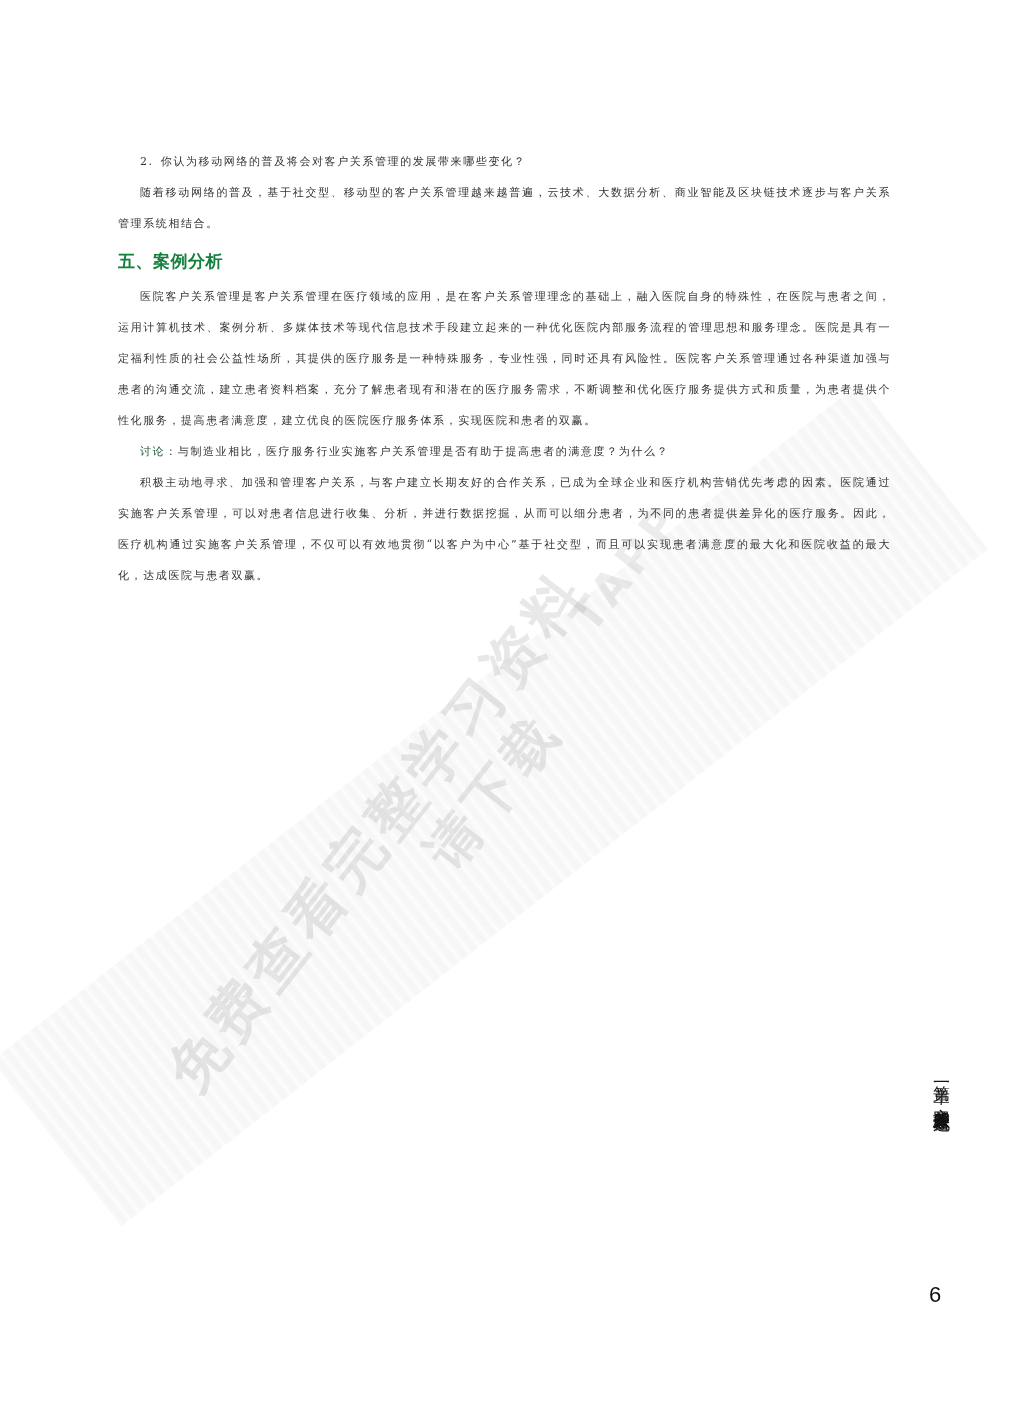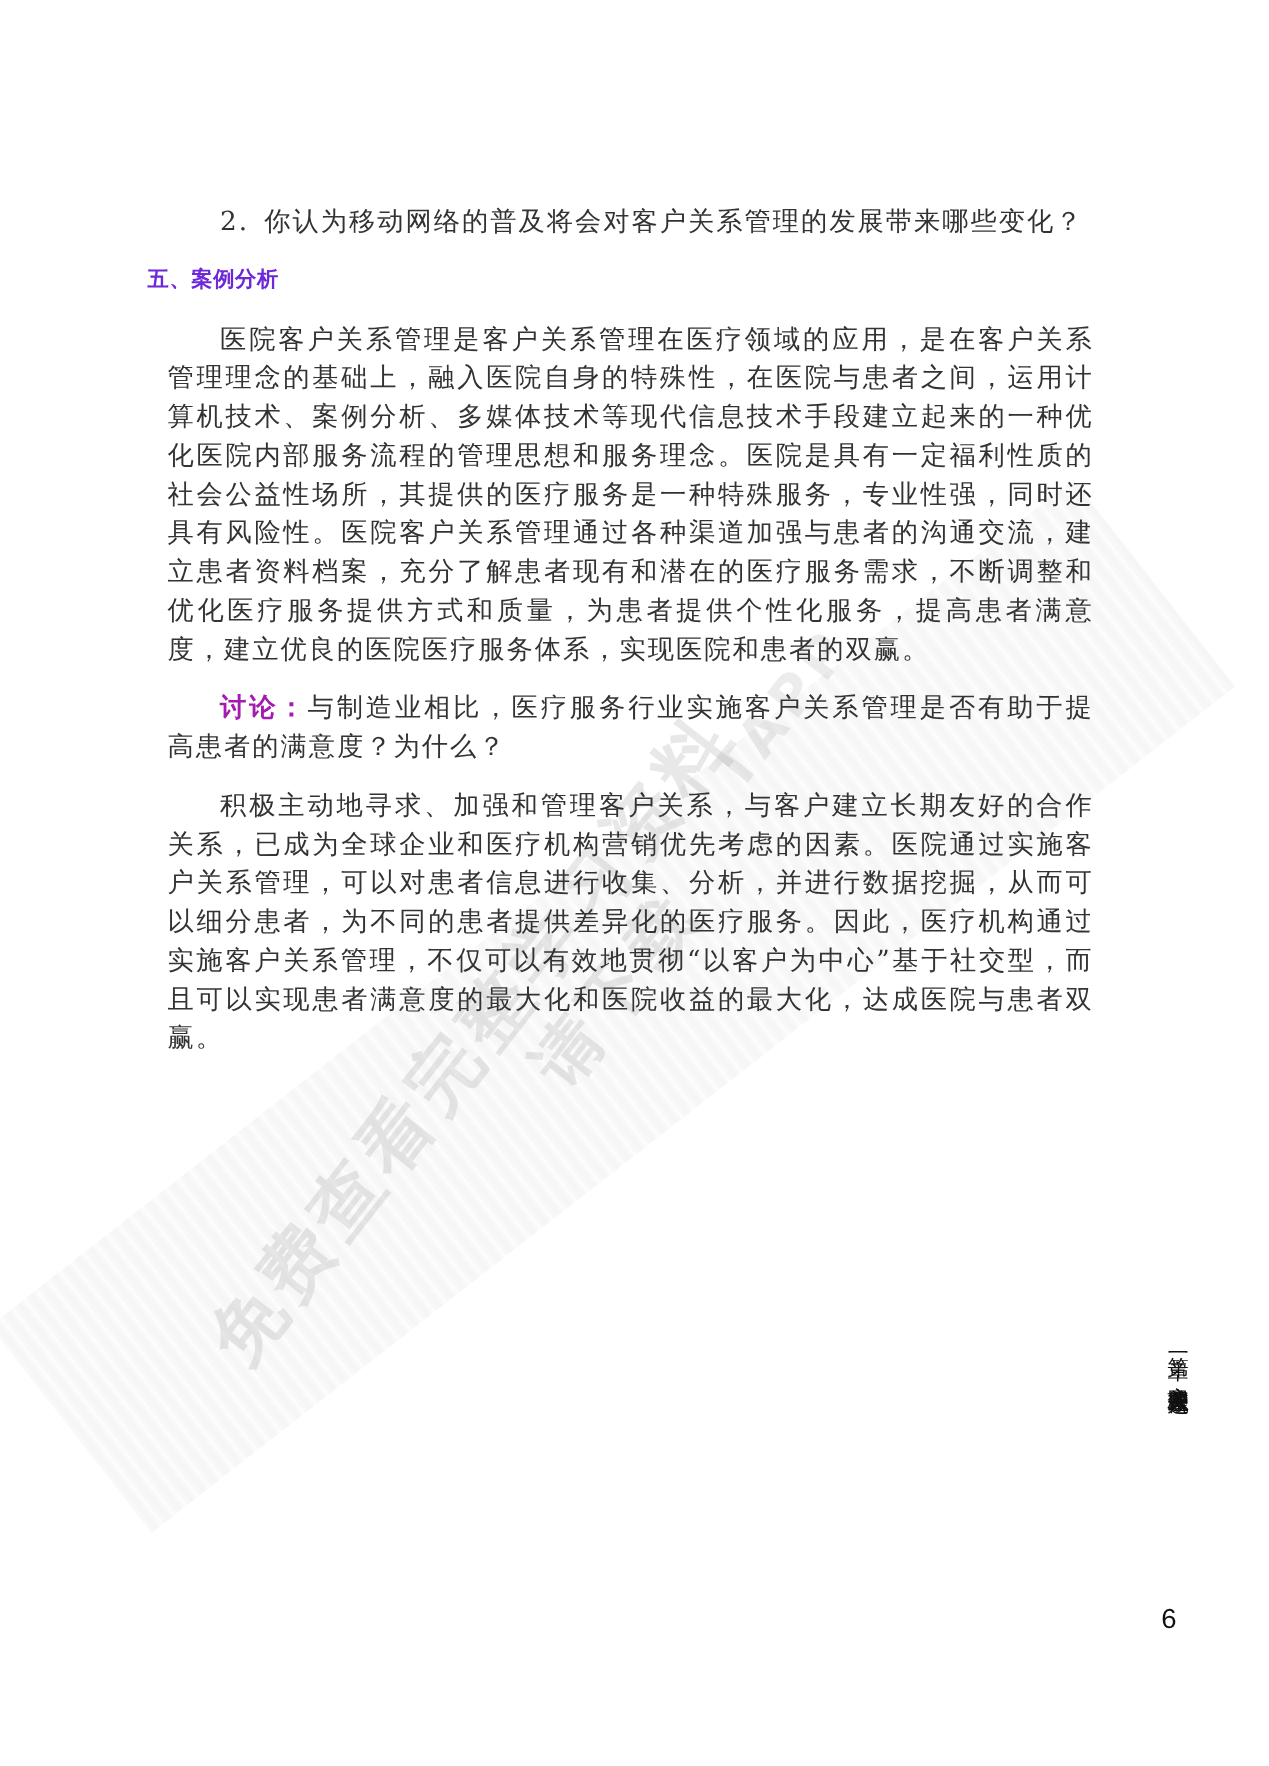--- a/index.html
+++ b/index.html
@@ -22,42 +22,42 @@
     height: 1413px;
     background: #ffffff;
   }
   .content {
     position: absolute;
     left: 118px;
     top: 146px;
     width: 773px;
   }
   .para {
-    font-size: 21px;
+    font-size: 11px;
     line-height: 31px;
     letter-spacing: 1.6px;
     text-align: justify;
     text-align-last: left;
-    margin: 16px;
+    margin: 0;
     color: #333;
   }
   .indent { text-indent: 2em; }
   .heading {
     font-family: "DejaVu Sans", "Liberation Sans", sans-serif;
     font-weight: bold;
     font-size: 17px;
     line-height: 31px;
     margin: 7px 0 4px 0;
-    color: #6d28d9;
+    color: #15803d;
     letter-spacing: 0.5px;
   }
   .bold-label {
     font-family: "DejaVu Sans", "Liberation Sans", sans-serif;
-    font-weight: bold;
-    color: #a21caf;
+    font-weight: normal;
+    color: #14532d;
   }
   .side-tab {
     position: absolute;
     left: 924px;
     top: 1072px;
     width: 30px;
     writing-mode: vertical-rl;
     font-family: "DejaVu Sans", "Liberation Sans", sans-serif;
     font-size: 17px;
     color: #111;
@@ -111,20 +111,21 @@
 
   <div class="watermark-band"></div>
   <div class="watermark-text wm1">免费查看完整学习资料</div>
   <div class="watermark-text wm2">请下载</div>
   <div class="watermark-text wm3">TAPP</div>
 
   <div class="content">
 
     <p class="para indent"><span>2.</span><span> </span><span>你认为移动网络的普及将会对客户关系管理的发展带来哪些变化？</span></p>
 
+    <p class="para indent">随着移动网络的普及，基于社交型、移动型的客户关系管理越来越普遍，云技术、大数据分析、商业智能及区块链技术逐步与客户关系管理系统相结合。</p>
 
     <div class="heading">五、案例分析</div>
 
     <p class="para indent">医院客户关系管理是客户关系管理在医疗领域的应用，是在客户关系管理理念的基础上，融入医院自身的特殊性，在医院与患者之间，运用计算机技术、案例分析、多媒体技术等现代信息技术手段建立起来的一种优化医院内部服务流程的管理思想和服务理念。医院是具有一定福利性质的社会公益性场所，其提供的医疗服务是一种特殊服务，专业性强，同时还具有风险性。医院客户关系管理通过各种渠道加强与患者的沟通交流，建立患者资料档案，充分了解患者现有和潜在的医疗服务需求，不断调整和优化医疗服务提供方式和质量，为患者提供个性化服务，提高患者满意度，建立优良的医院医疗服务体系，实现医院和患者的双赢。</p>
 
     <p class="para indent"><span class="bold-label">讨论：</span><span>与制造业相比，医疗服务行业实施客户关系管理是否有助于提高患者的满意度？为什么？</span></p>
 
     <p class="para indent">积极主动地寻求、加强和管理客户关系，与客户建立长期友好的合作关系，已成为全球企业和医疗机构营销优先考虑的因素。医院通过实施客户关系管理，可以对患者信息进行收集、分析，并进行数据挖掘，从而可以细分患者，为不同的患者提供差异化的医疗服务。因此，医疗机构通过实施客户关系管理，不仅可以有效地贯彻“以客户为中心”基于社交型，而且可以实现患者满意度的最大化和医院收益的最大化，达成医院与患者双赢。</p>
 
   </div>

